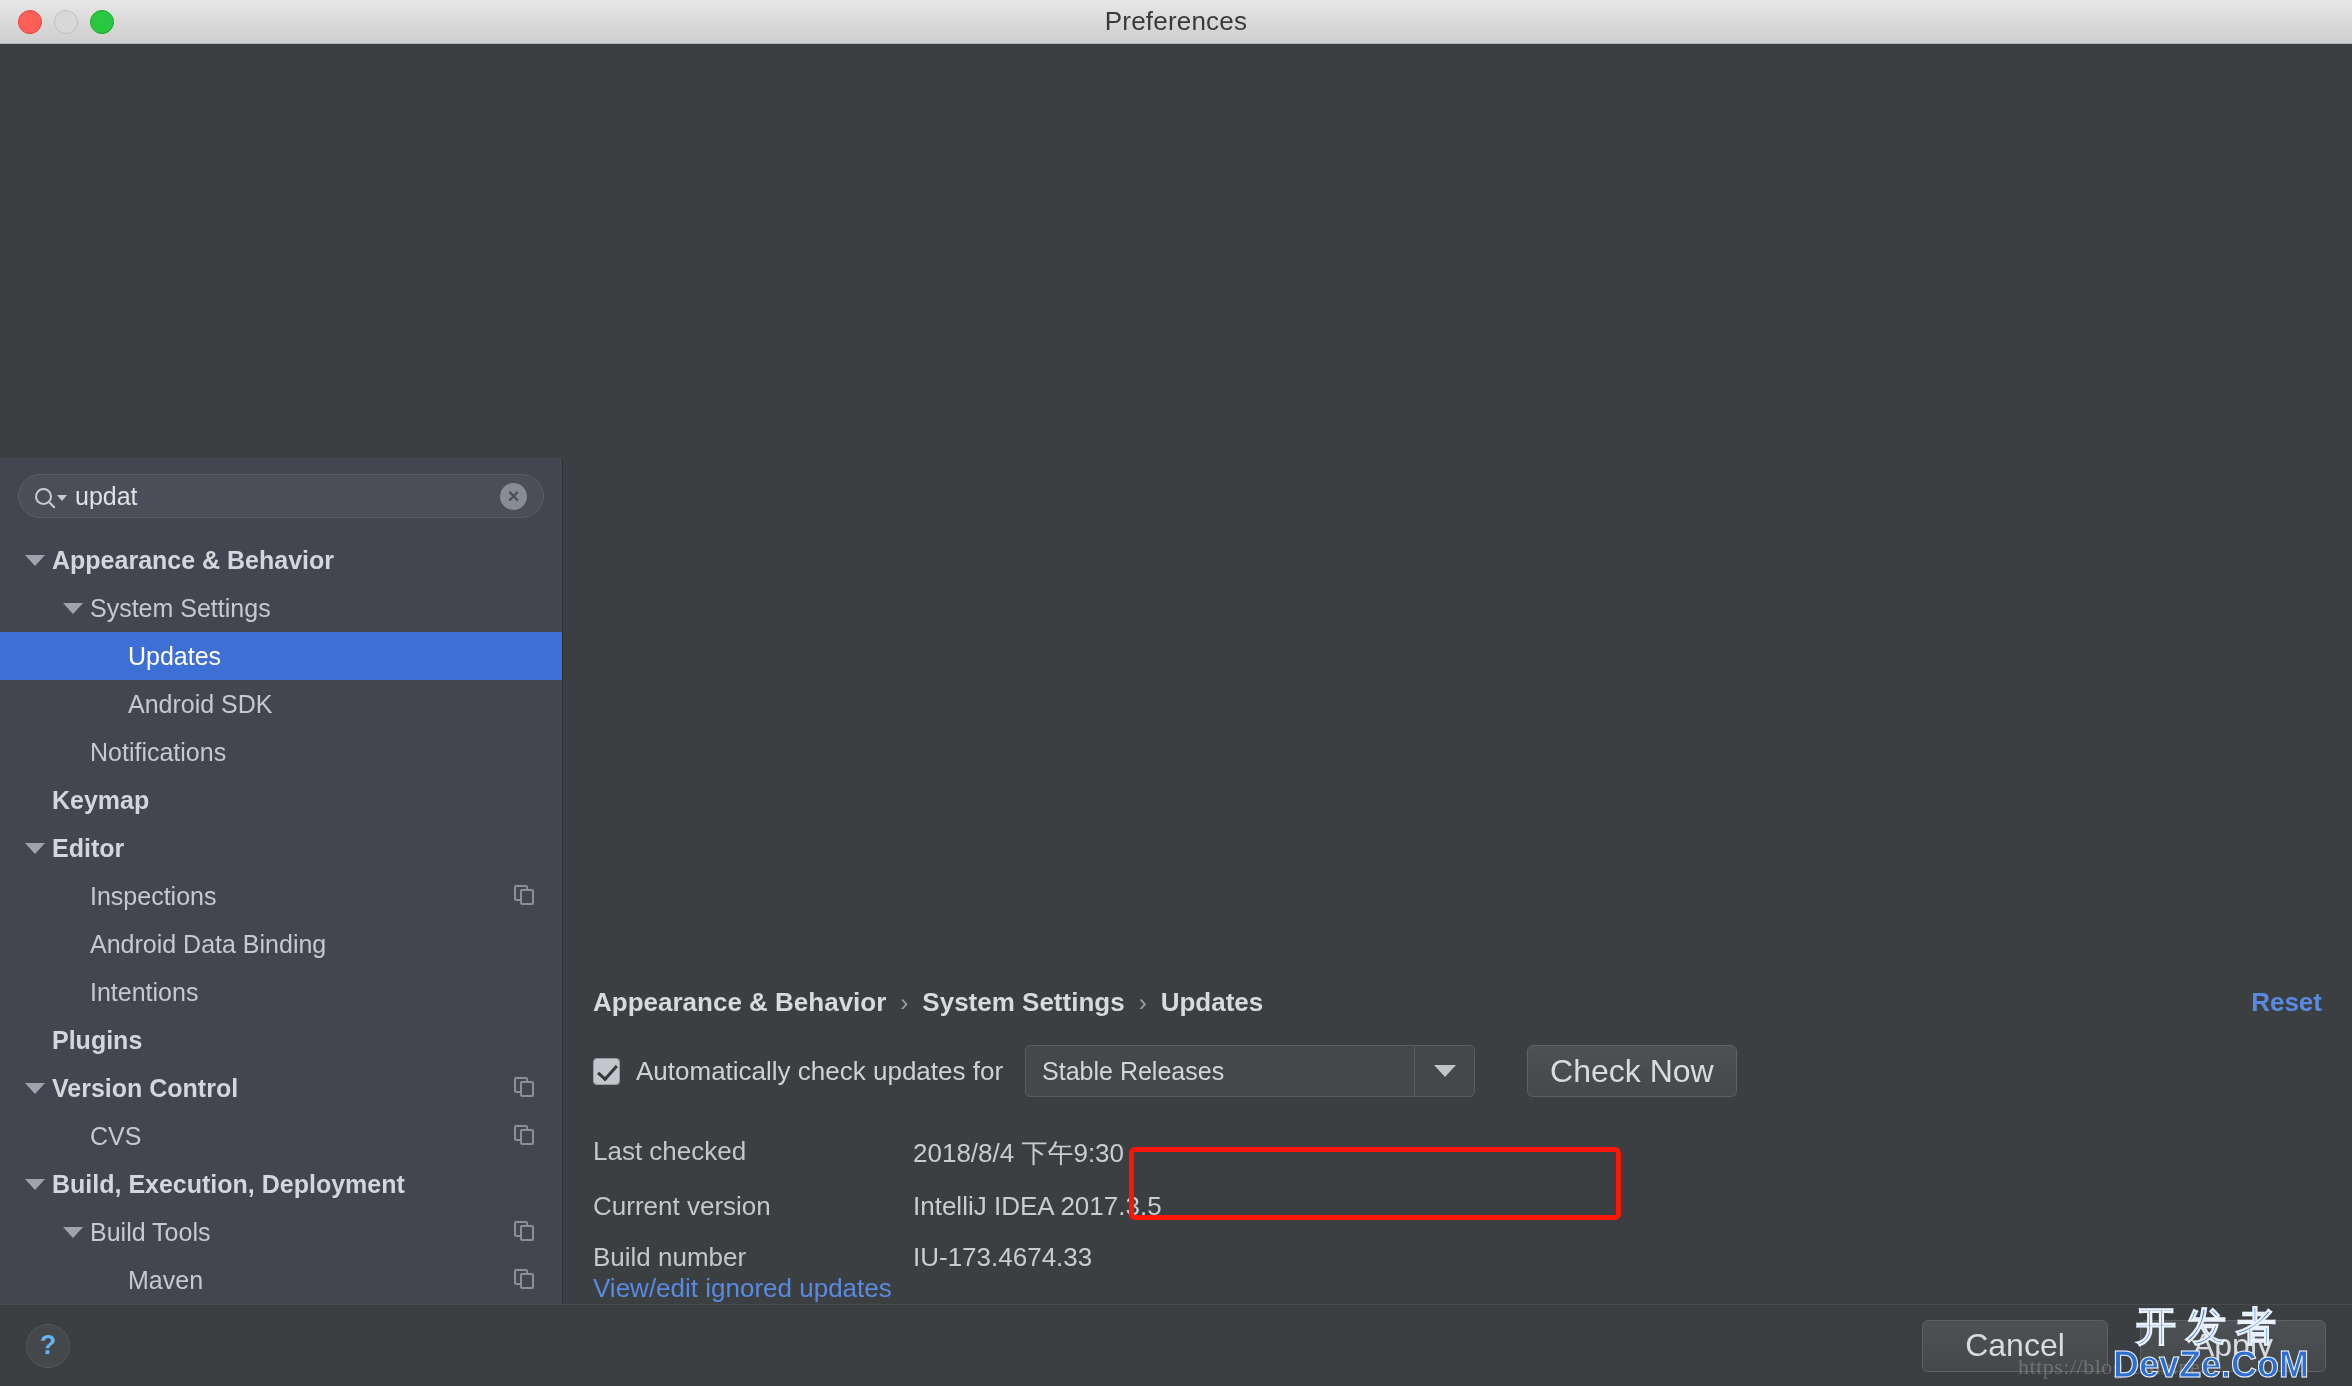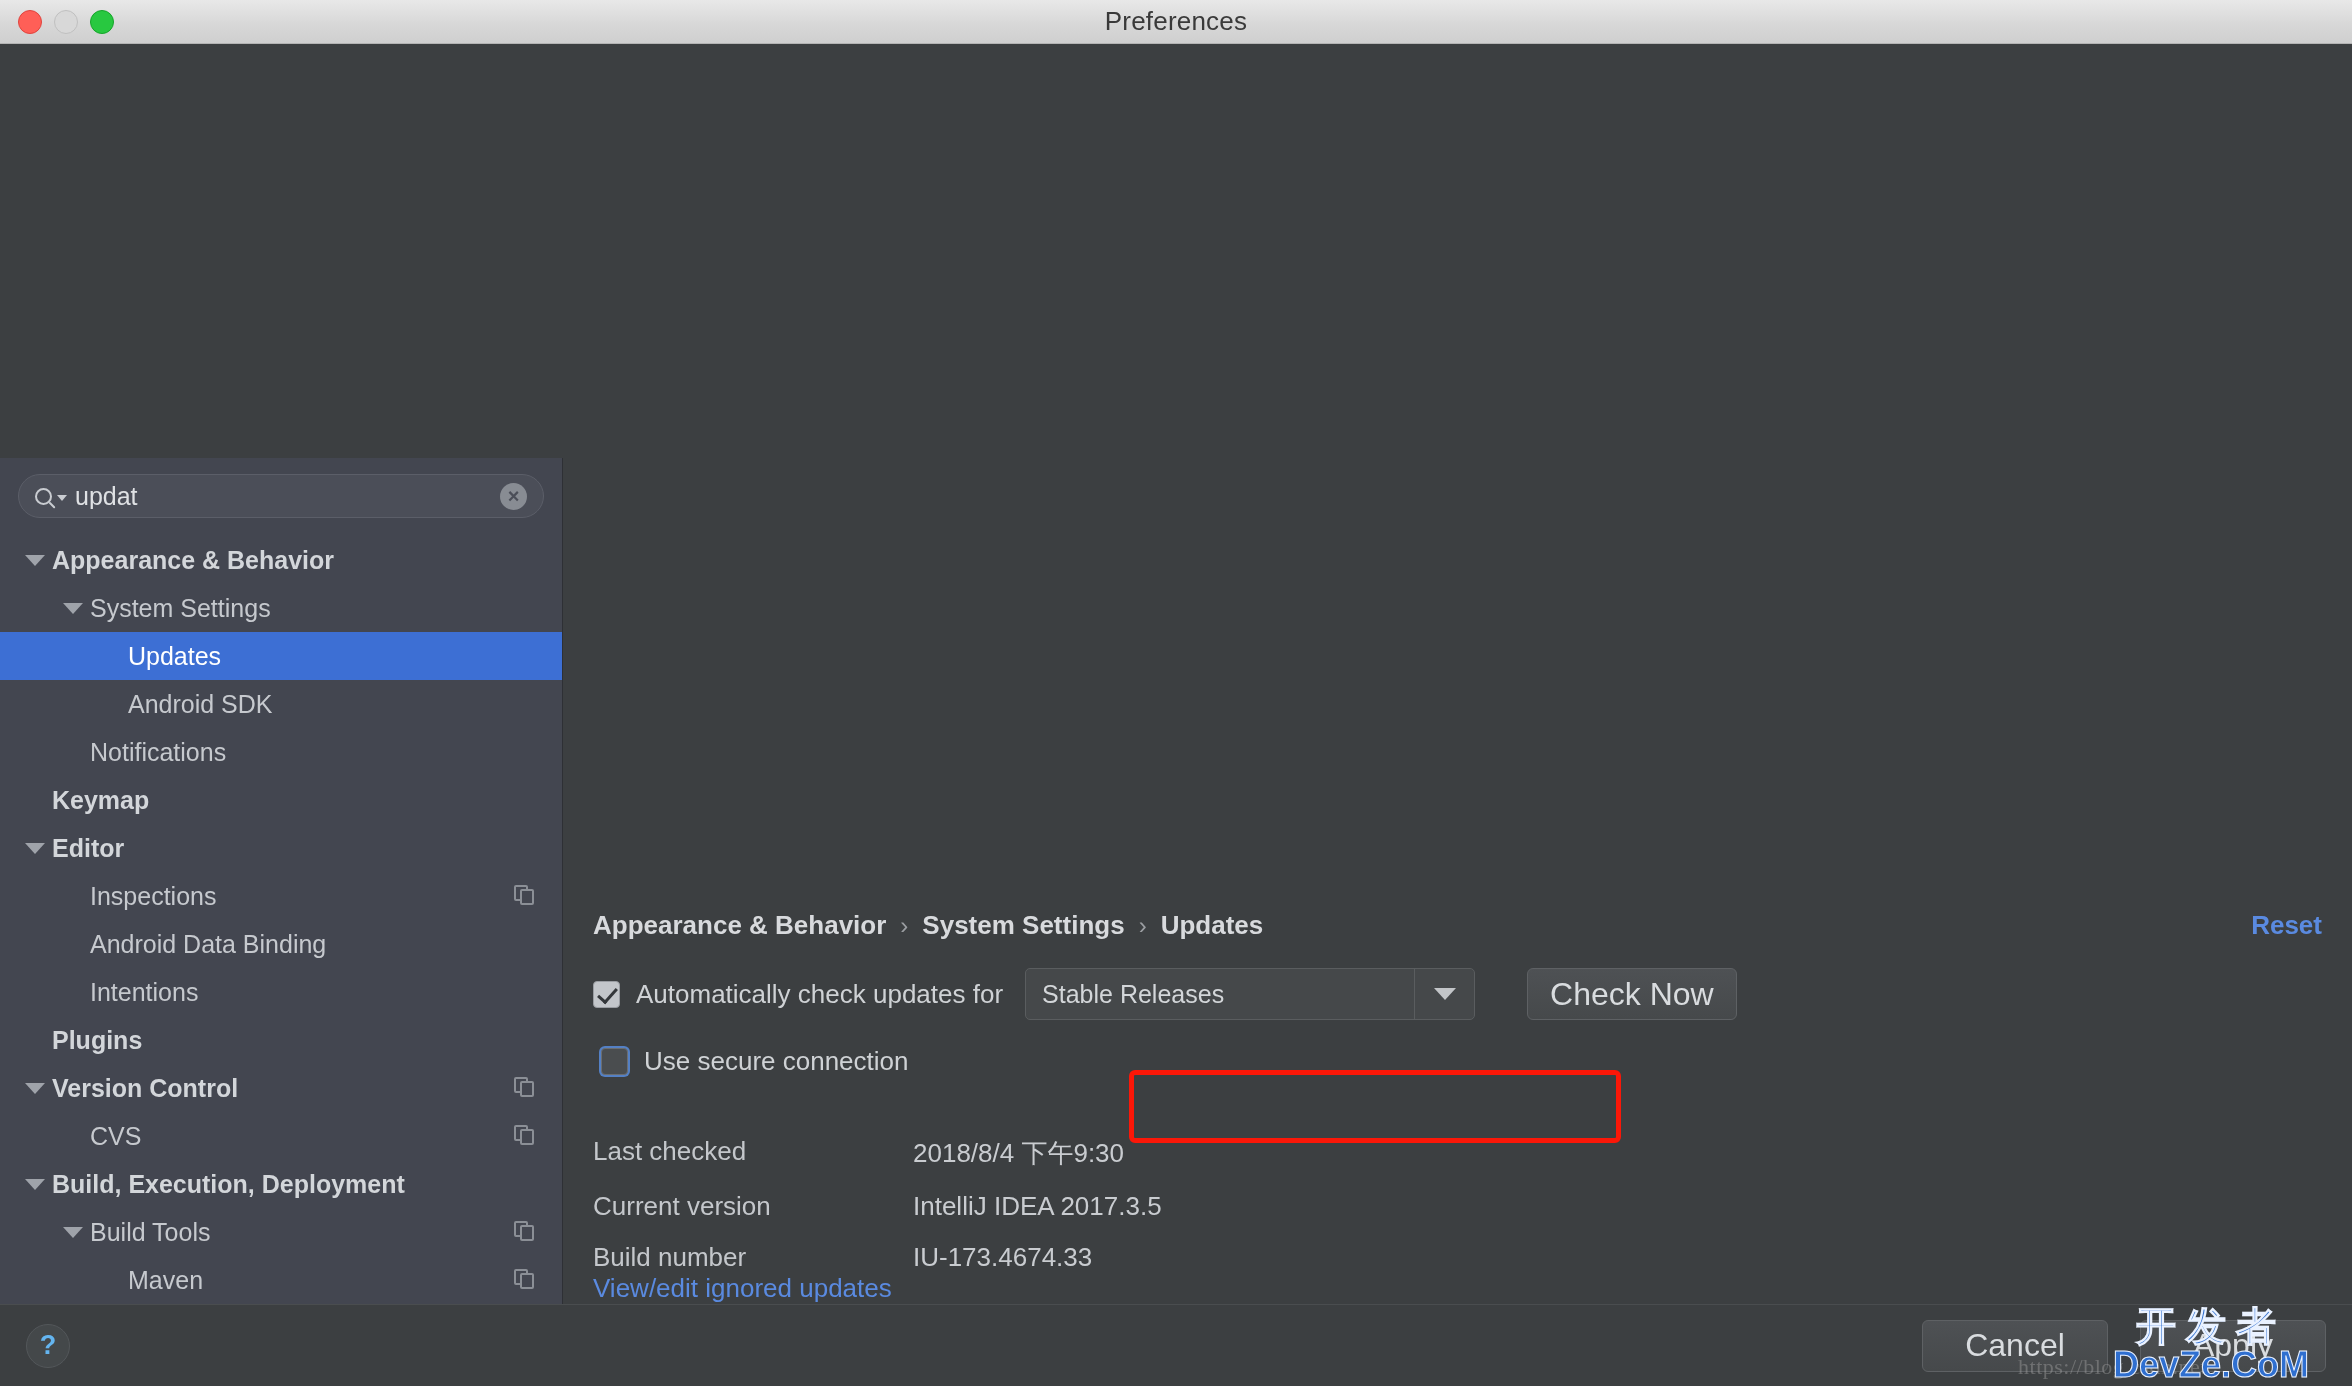--- a/index.html
+++ b/index.html
@@ -571,24 +571,20 @@
           <div class="combo">
             <div class="combo-value">Stable Releases</div>
             <div class="combo-arrow">
                 <i></i>
               </div>
           </div>
 
           <button class="btn check-now">Check Now</button>
         </div>
 
-        <div class="secure-row">
-          <span class="cb unchecked"></span>
-          <span class="cb-label">Use secure connection</span>
-        </div>
 
         <div class="info-table" id="info-table">
             <div class="info-key">Last checked</div>
             <div class="info-val">2018/8/4 下午9:30</div>
             <div class="info-key">Current version</div>
             <div class="info-val">IntelliJ IDEA 2017.3.5</div>
             <div class="info-key">Build number</div>
             <div class="info-val">IU-173.4674.33</div>
           </div>
 

